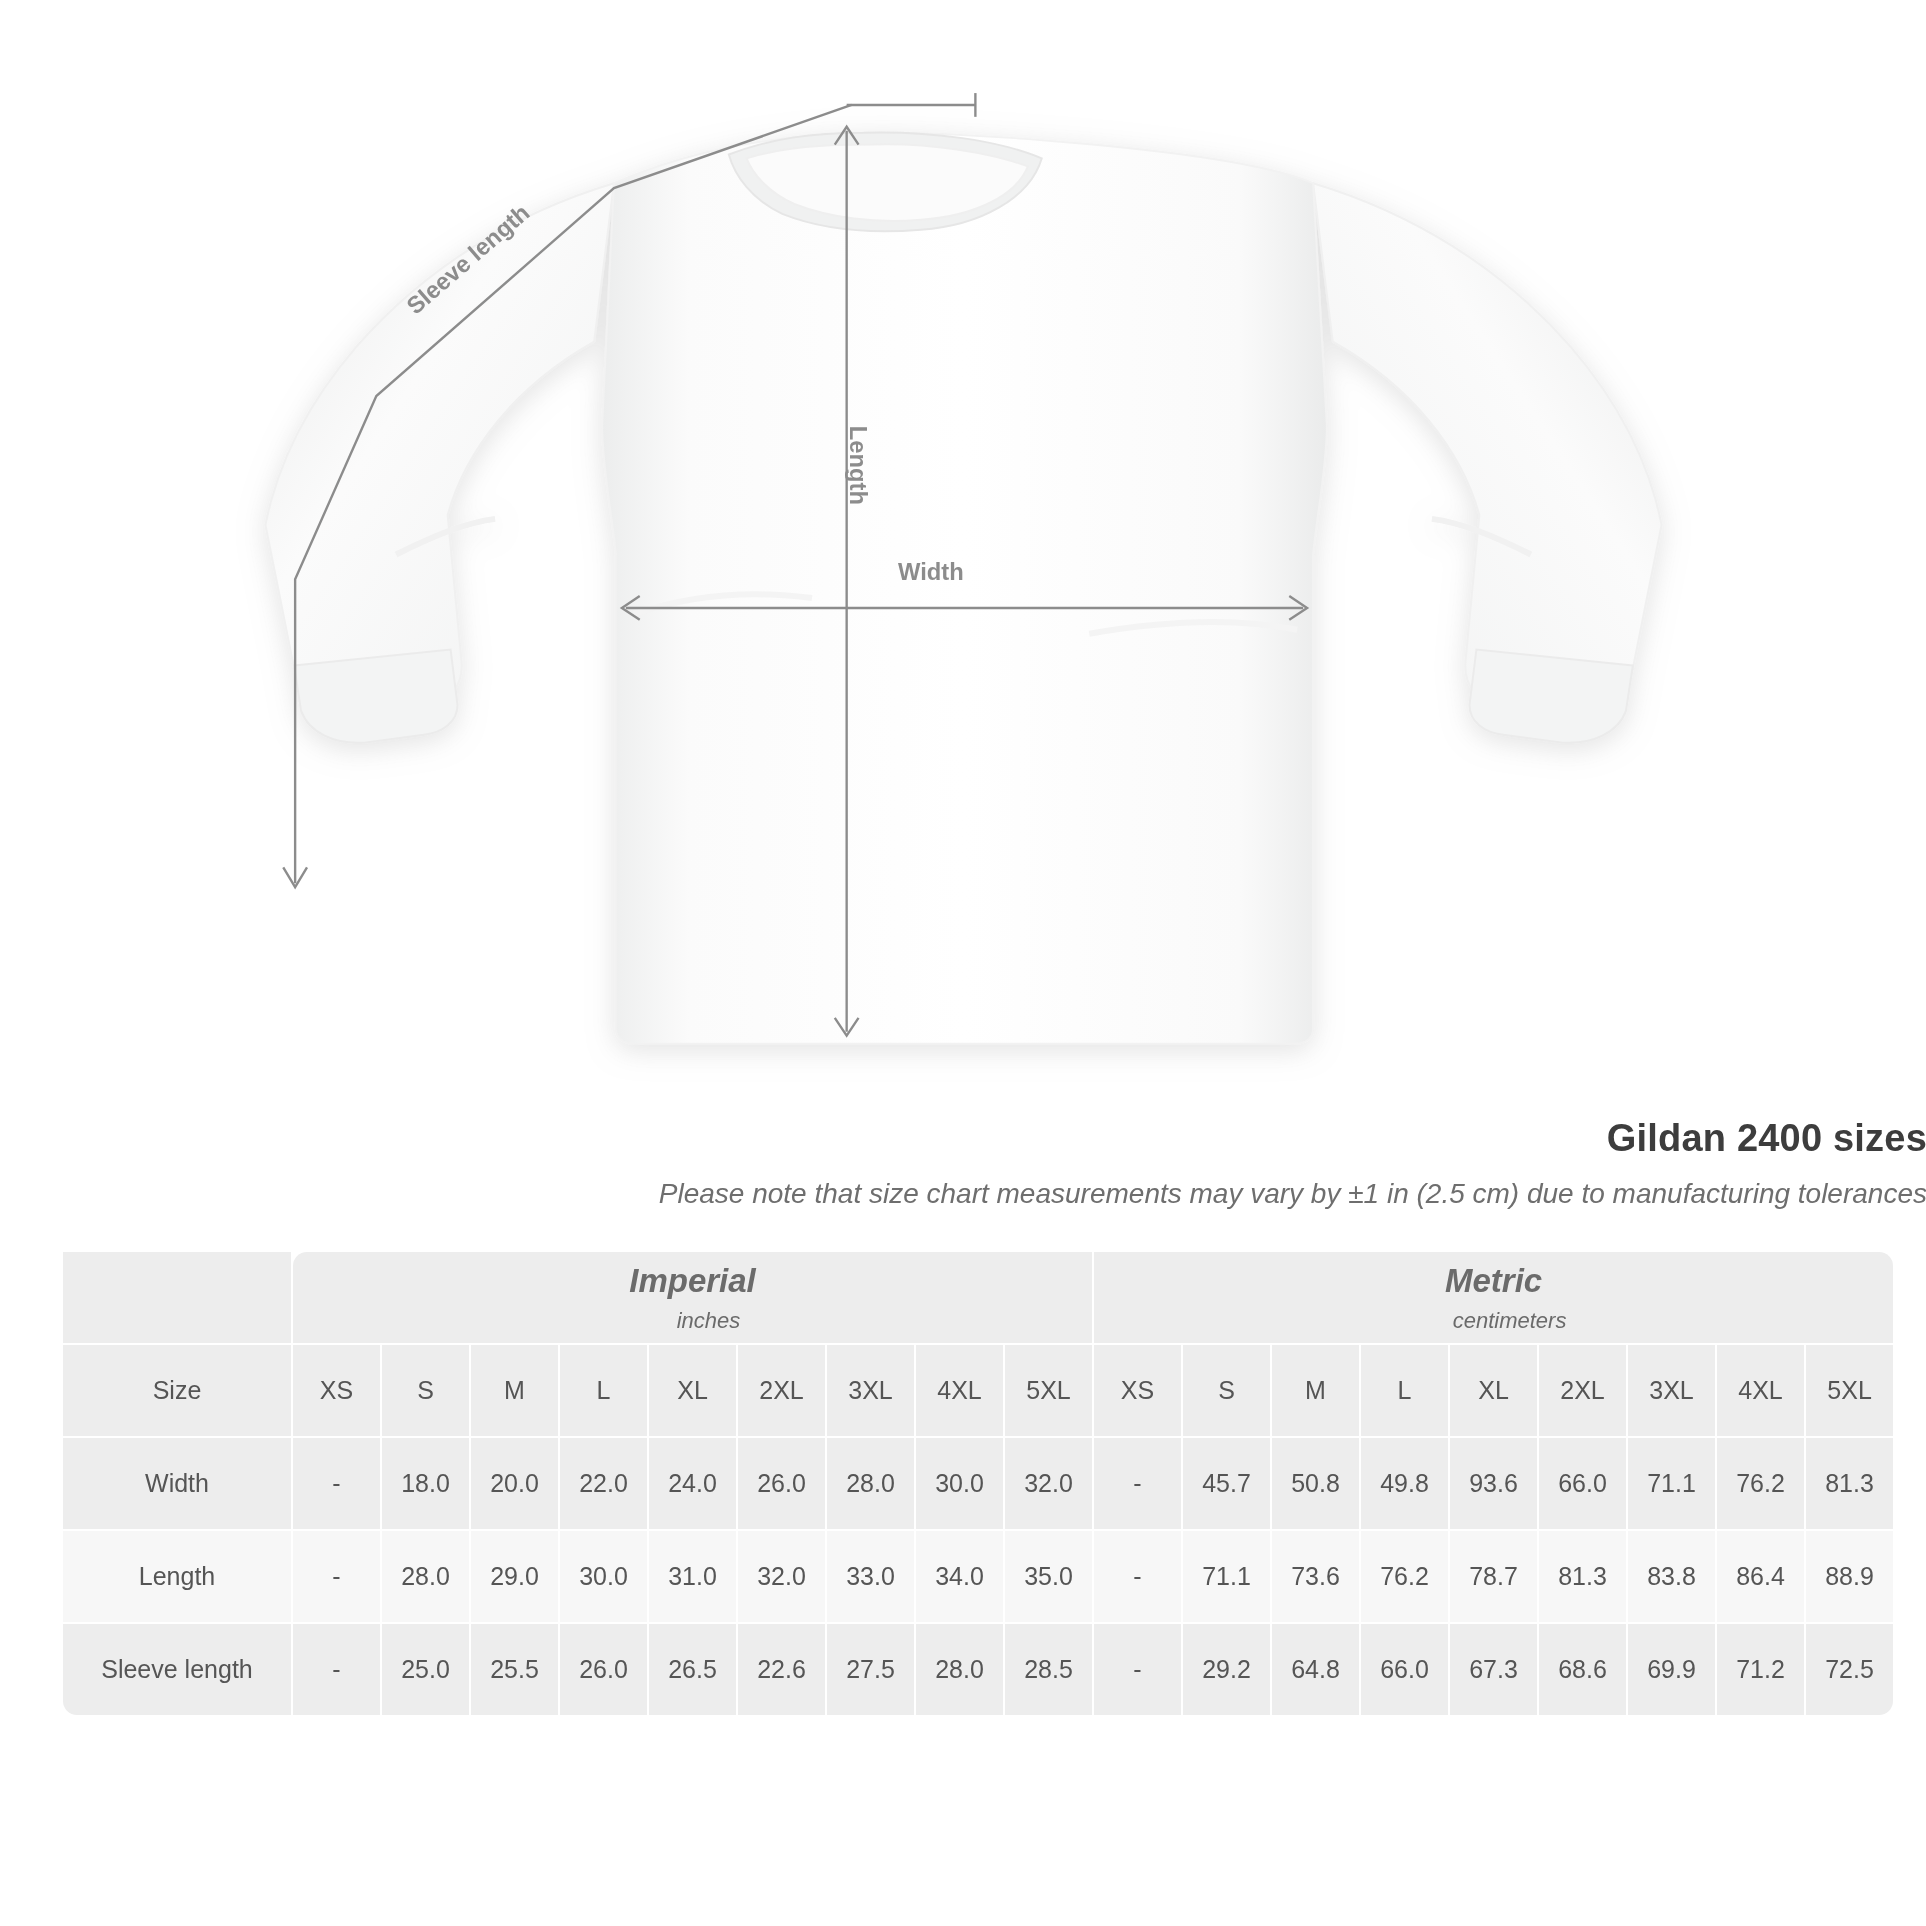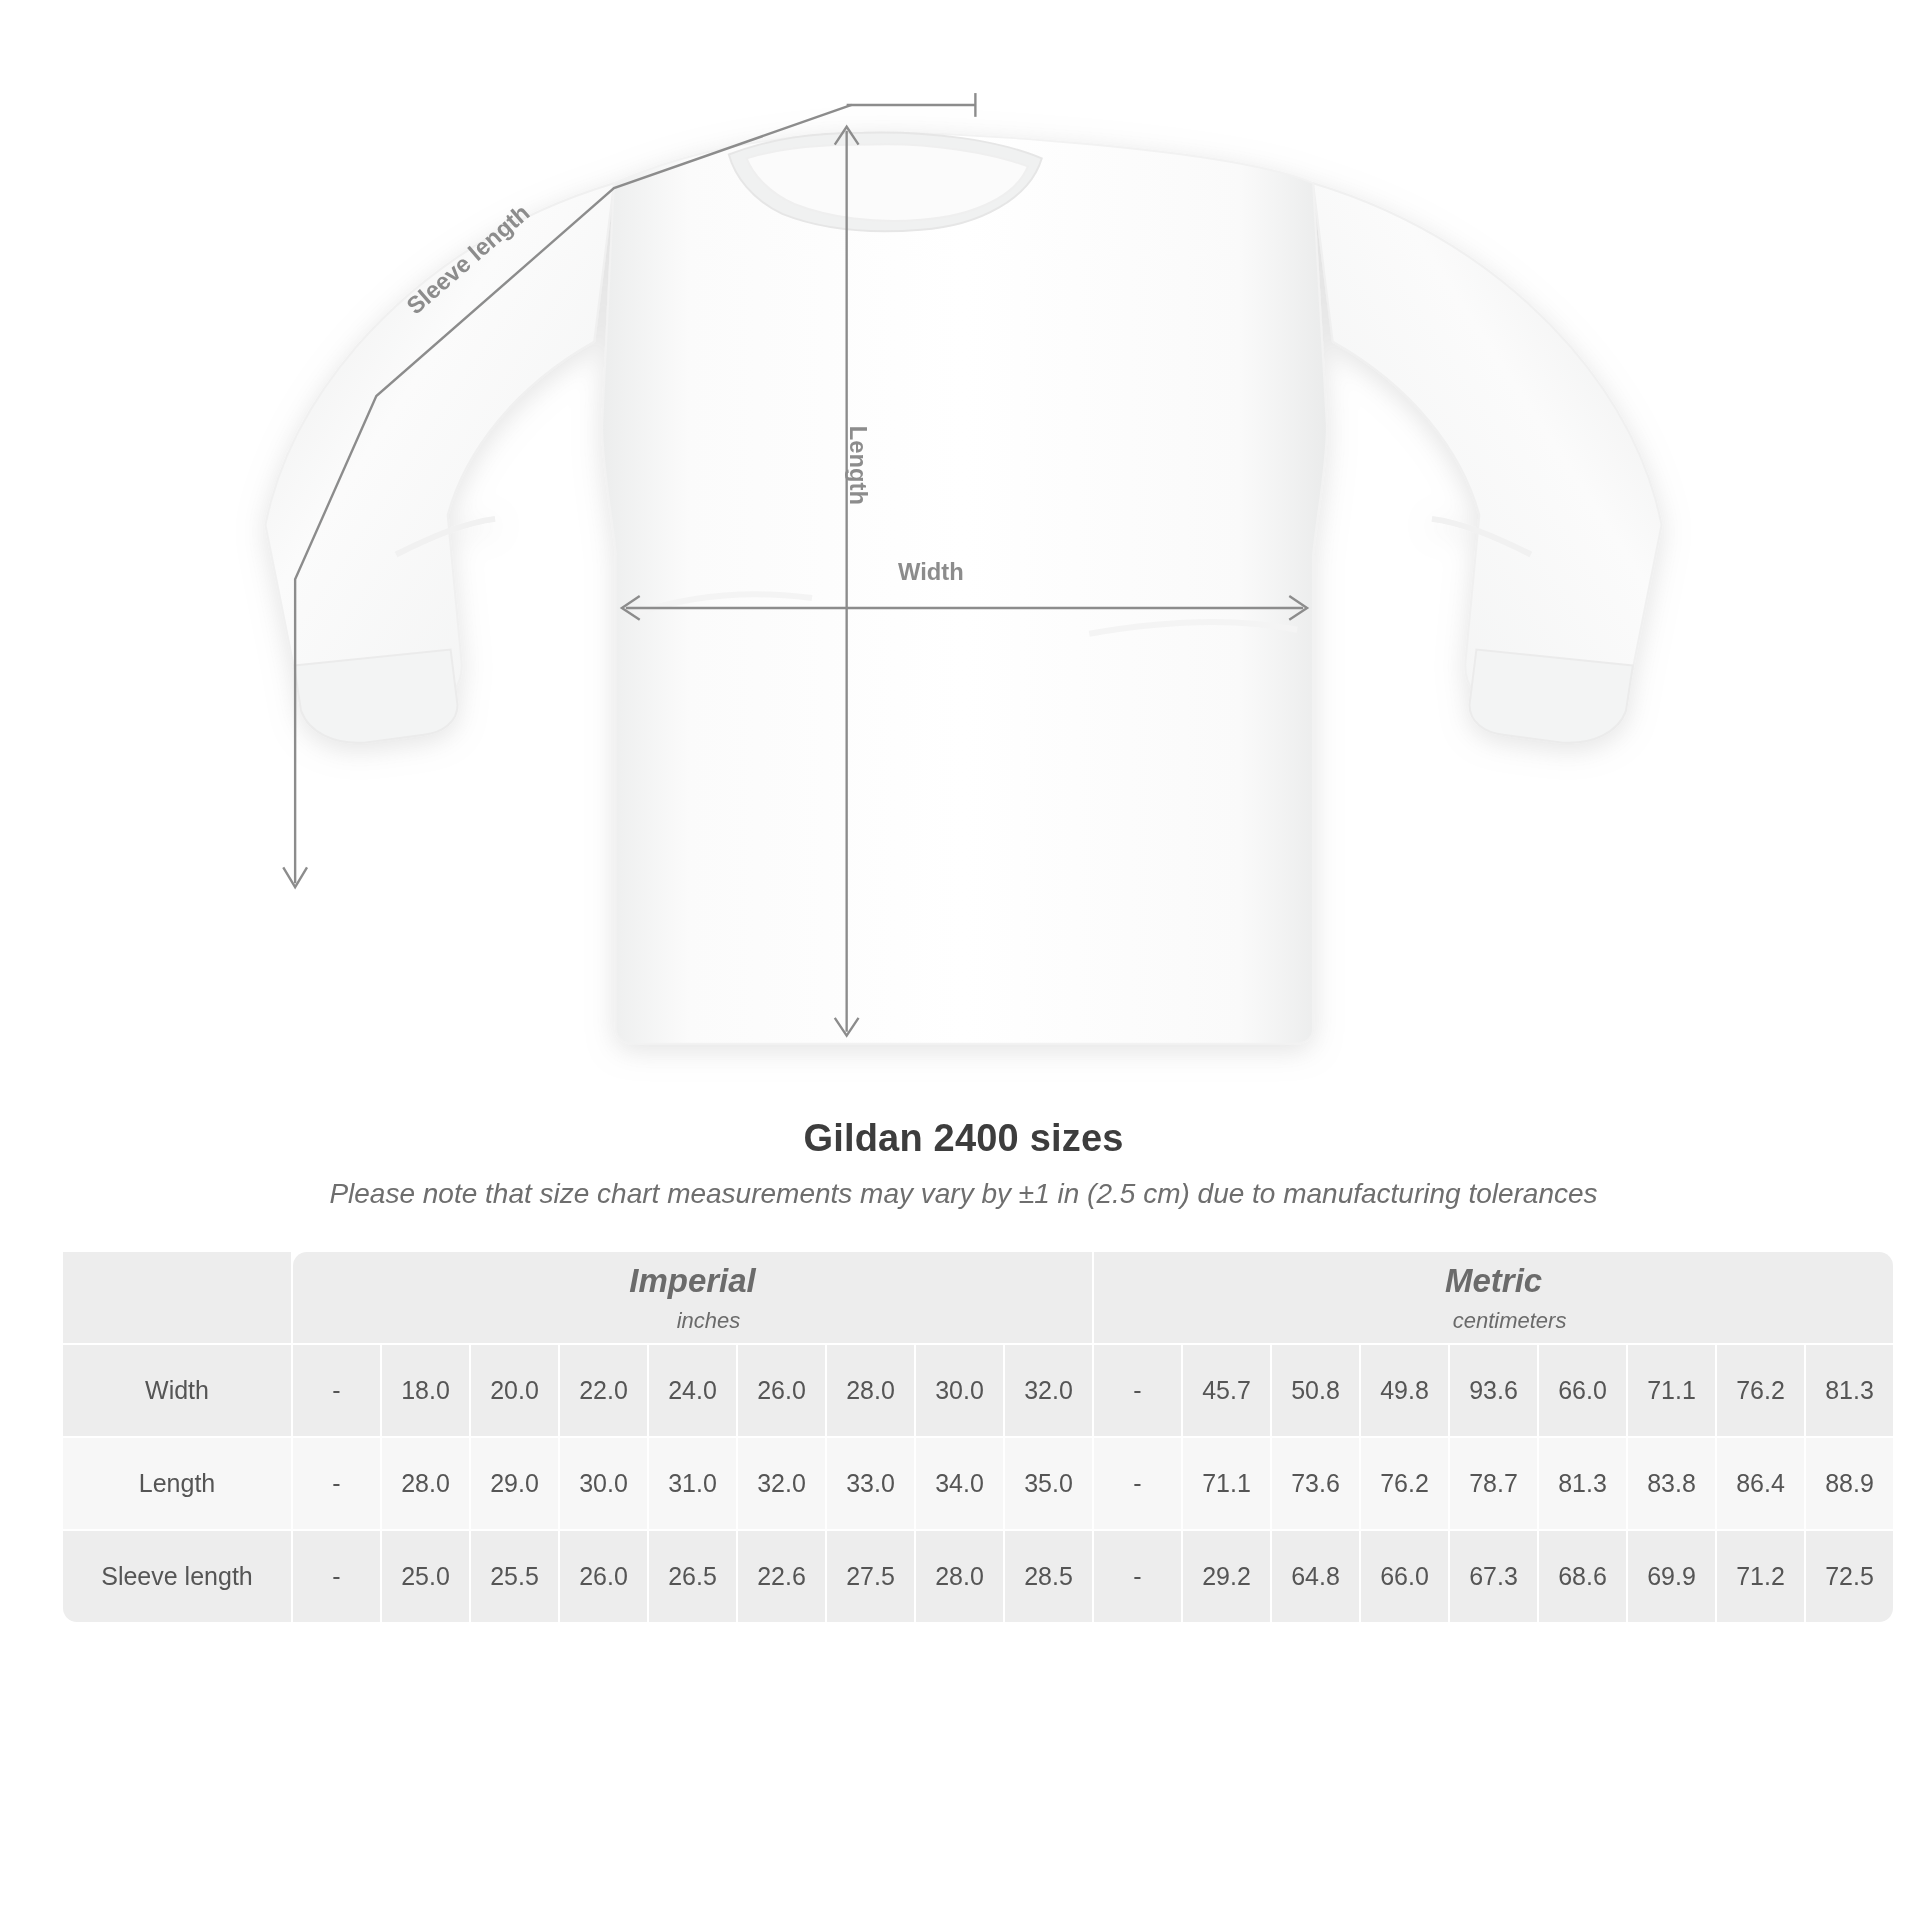--- a/index.html
+++ b/index.html
@@ -22,21 +22,21 @@
     height: 1109px;
   }
   .illustration svg {
     position: absolute;
     top: 0;
     left: 0;
   }
 
   
   .title-block {
-    text-align: center;
+    text-align: right;
     margin-top: 8px;
   }
   .chart-title {
     font-size: 38px;
     font-weight: bold;
     color: #3d3d3d;
     letter-spacing: 0.2px;
   }
   .chart-note {
     font-size: 28px;
@@ -232,20 +232,41 @@
           <td class="blank-cell"></td>
           <td class="unit-head corner-tl" colspan="9">
             <div class="u-name">Imperial</div>
             <div class="u-sub">inches</div>
           </td>
           <td class="unit-head corner-tr" colspan="9">
             <div class="u-name">Metric</div>
             <div class="u-sub">centimeters</div>
           </td>
         </tr>
+        <tr class="hdr-row">
+          <td class="row-label">Size</td>
+          <td>XS</td>
+          <td>S</td>
+          <td>M</td>
+          <td>L</td>
+          <td>XL</td>
+          <td>2XL</td>
+          <td>3XL</td>
+          <td>4XL</td>
+          <td>5XL</td>
+          <td>XS</td>
+          <td>S</td>
+          <td>M</td>
+          <td>L</td>
+          <td>XL</td>
+          <td>2XL</td>
+          <td>3XL</td>
+          <td>4XL</td>
+          <td>5XL</td>
+        </tr>
         <tr class="odd">
           <td class="row-label">Width</td>
           <td class="val">-</td>
           <td class="val">18.0</td>
           <td class="val">20.0</td>
           <td class="val">22.0</td>
           <td class="val">24.0</td>
           <td class="val">26.0</td>
           <td class="val">28.0</td>
           <td class="val">30.0</td>

